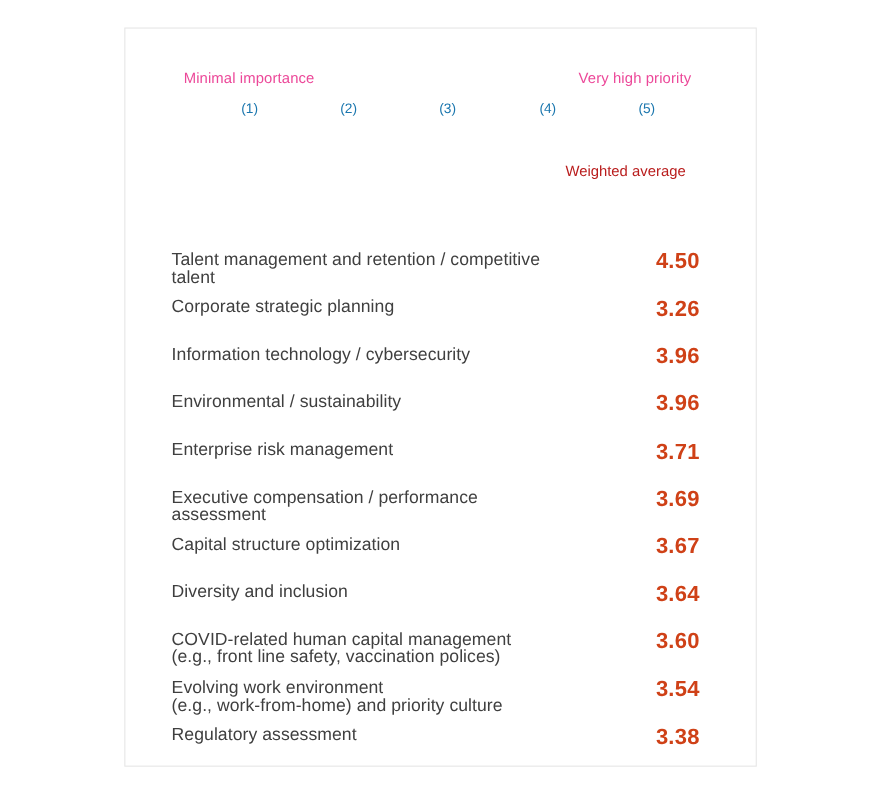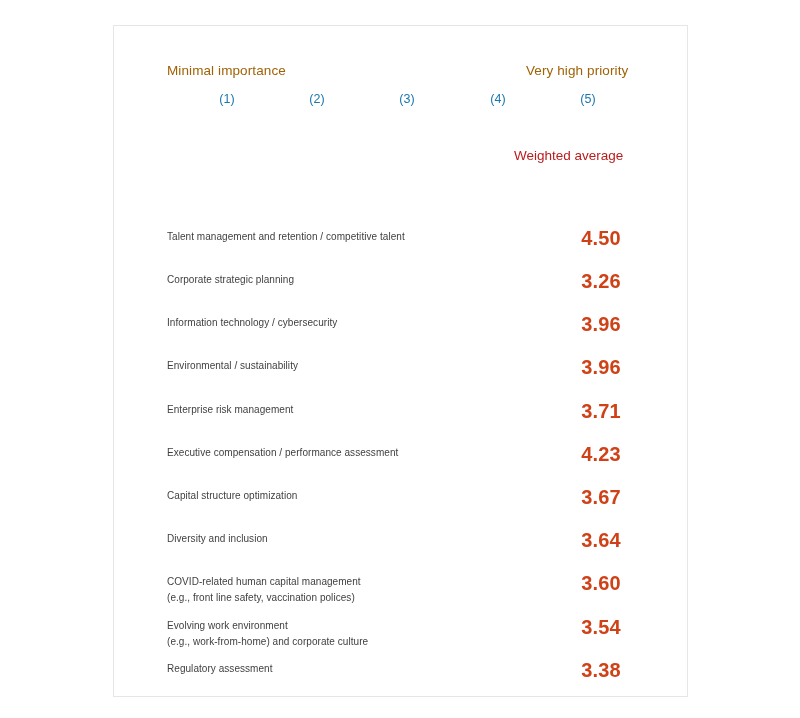--- a/index.html
+++ b/index.html
@@ -36,21 +36,21 @@
   .scale-endpoints {
     position: absolute;
     left: 0;
     top: 36px;
     width: 100%;
     height: 18px;
   }
   .scale-end {
     position: absolute;
     font-size: 13.5px;
-    color: #a16207;
+    color: #ec4899;
     letter-spacing: 0.1px;
     white-space: nowrap;
     line-height: 18px;
   }
   .scale-end.left  { left: 53px; }
   .scale-end.right { left: 412px; text-align: center; }
 
   .scale-ticks {
     position: absolute;
     left: 0;
@@ -94,36 +94,36 @@
 
   .row {
     position: absolute;
     left: 0;
     width: 100%;
     height: 0;
   }
 
   .row-label {
     position: absolute;
-    left: 53px;
+    left: 42px;
     top: 0;
     width: 345px;
-    font-size: 10px;
+    font-size: 16px;
     color: #3f3f3f;
     line-height: 15.5px;
     letter-spacing: 0.05px;
   }
   .row-label .l2 { display: block; }
 
   .row-value {
     position: absolute;
     left: 452px;
     top: -3px;
     width: 70px;
-    text-align: center;
+    text-align: right;
     font-size: 20px;
     font-weight: bold;
     color: #cf4117;
     line-height: 24px;
     letter-spacing: 0.2px;
   }
 </style>
 </head>
 <body>
 
@@ -162,36 +162,36 @@
         <div class="row" style="top: 159px;">
           <div class="row-label"><span>Environmental / sustainability</span></div>
           <div class="row-value">3.96</div>
         </div>
         <div class="row" style="top: 203px;">
           <div class="row-label"><span>Enterprise risk management</span></div>
           <div class="row-value">3.71</div>
         </div>
         <div class="row" style="top: 246px;">
           <div class="row-label"><span>Executive compensation / performance assessment</span></div>
-          <div class="row-value">4.23</div>
+          <div class="row-value">3.69</div>
         </div>
         <div class="row" style="top: 289px;">
           <div class="row-label"><span>Capital structure optimization</span></div>
           <div class="row-value">3.67</div>
         </div>
         <div class="row" style="top: 332px;">
           <div class="row-label"><span>Diversity and inclusion</span></div>
           <div class="row-value">3.64</div>
         </div>
         <div class="row" style="top: 375px;">
           <div class="row-label"><span>COVID-related human capital management</span><span class="l2">(e.g., front line safety, vaccination polices)</span></div>
           <div class="row-value">3.60</div>
         </div>
         <div class="row" style="top: 419px;">
-          <div class="row-label"><span>Evolving work environment</span><span class="l2">(e.g., work-from-home) and corporate culture</span></div>
+          <div class="row-label"><span>Evolving work environment</span><span class="l2">(e.g., work-from-home) and priority culture</span></div>
           <div class="row-value">3.54</div>
         </div>
         <div class="row" style="top: 462px;">
           <div class="row-label"><span>Regulatory assessment</span></div>
           <div class="row-value">3.38</div>
         </div>
       </div>
 
   </div>
 </div>

